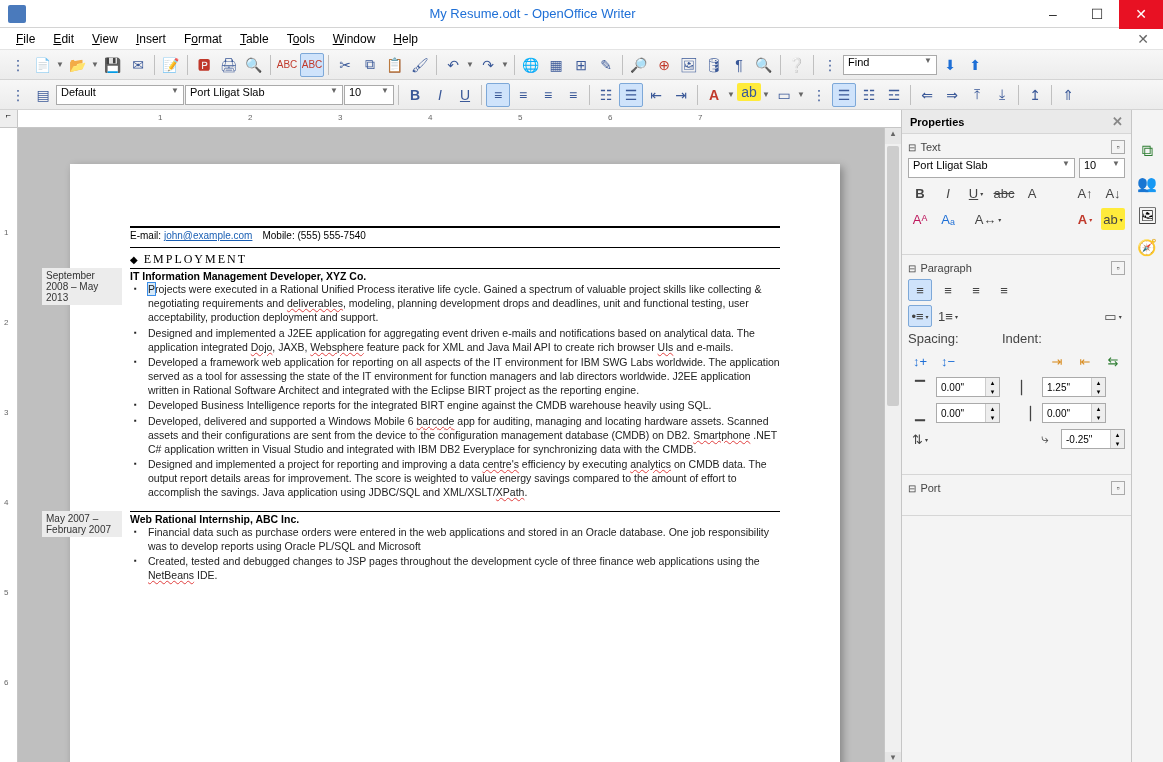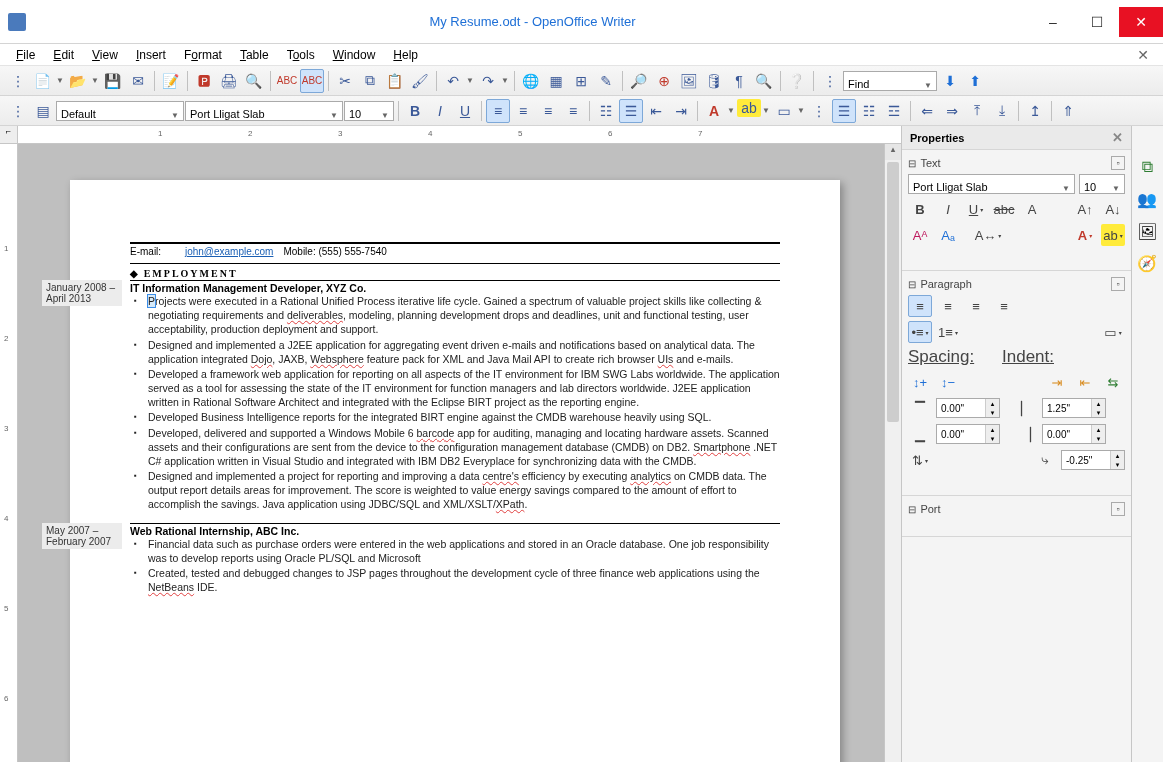--- a/index.html
+++ b/index.html
@@ -1,38 +1,38 @@
 <!DOCTYPE html>
 <html><head>
 <meta charset="utf-8">
 <style>
 * { box-sizing: border-box; margin: 0; padding: 0; font-family: "Segoe UI", Tahoma, sans-serif; }
 body { width: 1163px; height: 762px; overflow: hidden; background: #fff; font-size: 12px; }
 
 
-.titlebar { height: 44px; background: #fff; display: flex; align-items: center; border-bottom: 1px solid #d4d4d4; }
+.titlebar { height: 28px; background: #fff; display: flex; align-items: center; border-bottom: 1px solid #d4d4d4; }
 .titlebar .app-icon { width: 18px; height: 18px; margin: 0 8px; background: #4a7abc; border-radius: 2px; }
 .titlebar .title { flex: 1; text-align: center; color: #1e6fd6; font-size: 13px; }
 .titlebar .winbtn { width: 44px; height: 30px; display: flex; align-items: center; justify-content: center; font-size: 14px; color: #333; }
 .titlebar .close { background: #e81123; color: #fff; }
 
 
 .menubar { height: 22px; display: flex; align-items: center; padding: 0 8px; gap: 2px; border-bottom: 1px solid #e4e4e4; }
 .menubar .mitem { padding: 2px 8px; cursor: default; }
 .menubar .mitem u { text-decoration: underline; }
 .menubar .closex { margin-left: auto; font-size: 14px; color: #666; padding: 0 6px; }
 
 
 .tbar { height: 30px; background: linear-gradient(#f7f7f7, #ececec); display: flex; align-items: center; padding: 0 6px; gap: 1px; border-bottom: 1px solid #d4d4d4; }
 .tbtn { width: 24px; height: 24px; display: flex; align-items: center; justify-content: center; border-radius: 2px; font-size: 14px; color: #3b5998; }
 .tbtn.active { background: #cfe3fb; border: 1px solid #7da8d8; }
 .tsep { width: 1px; height: 20px; background: #c0c0c0; margin: 0 3px; }
 .tdrop { display: inline-flex; }
 .tdrop .arr { width: 10px; height: 24px; display: flex; align-items: center; justify-content: center; font-size: 8px; color: #666; }
-.combo { height: 20px; border: 1px solid #aaa; background: #fff; font-size: 11px; padding: 0 4px; display: flex; align-items: flex-end; justify-content: space-between; }
+.combo { height: 20px; border: 1px solid #aaa; background: #fff; font-size: 11px; padding: 0 4px; display: flex; align-items: flex-start; justify-content: space-between; }
 .combo .arr { font-size: 8px; color: #666; margin-left: 4px; }
 
 
 .main { display: flex; height: 658px; }
 
 
 .docarea { flex: 1; display: flex; flex-direction: column; background: #bfbfbf; position: relative; }
 .hruler { height: 18px; background: #f5f5f5; border-bottom: 1px solid #c6c6c6; display: flex; }
 .hruler .corner { width: 18px; border-right: 1px solid #c6c6c6; background: #eee; font-size: 9px; text-align: center; }
 .hruler .strip { flex: 1; background: #fff; position: relative; font-size: 8px; color: #666; }
@@ -40,22 +40,22 @@
 .docbody { flex: 1; display: flex; overflow: hidden; }
 .vruler { width: 18px; background: #fff; border-right: 1px solid #c6c6c6; position: relative; font-size: 8px; color: #666; }
 .vruler .t { position: absolute; left: 4px; }
 .canvas { flex: 1; overflow: auto; padding: 36px 0 0 52px; }
 .page { width: 770px; min-height: 900px; background: #fff; box-shadow: 3px 3px 8px rgba(0,0,0,0.3); padding: 62px 60px 20px 60px; position: relative; }
 .page-inner { border-top: 2px solid #000; border-bottom: 1px solid #000; }
 .resume-head { display: flex; justify-content: space-between; border-bottom: 1px solid #000; }
 .resume-name { font-size: 30px; font-weight: bold; font-family: "Arial Black", sans-serif; letter-spacing: -1px; }
 .resume-addr { text-align: right; font-size: 10px; font-family: Georgia, serif; line-height: 1.3; }
 .resume-contact { font-size: 10px; font-family: Georgia, serif; padding: 2px 0 6px; }
-.resume-contact a { color: #1a5fb4; text-decoration: underline; margin-left: 21px; }
-.sec-title { font-size: 10px; font-weight: bold; letter-spacing: 2px; font-family: Georgia, serif; padding: 4px 0 1px; display: flex; align-items: center; gap: 4px; }
+.resume-contact a { color: #1a5fb4; text-decoration: underline; }
+.sec-title { font-size: 12px; font-weight: normal; letter-spacing: 2px; font-family: Georgia, serif; padding: 4px 0 1px; display: flex; align-items: center; gap: 4px; }
 .sec-title::before { content: "◆"; font-size: 10px; }
 .job { display: flex; gap: 8px; font-family: Georgia, serif; }
 .job-date { width: 80px; flex-shrink: 0; font-size: 10px; background: #ececec; margin-left: -88px; padding: 2px 4px; height: fit-content; color: #333; }
 .job-body { flex: 1; }
 .job-title { font-size: 10.5px; font-weight: bold; border-top: 1px solid #000; padding-top: 1px; }
 .job ul { list-style: none; padding-left: 14px; }
 .job li { font-size: 10.5px; line-height: 1.35; position: relative; padding-left: 4px; margin-bottom: 1px; color: #222; }
 .job li::before { content: "▪"; position: absolute; left: -10px; font-size: 8px; top: 2px; }
 .redsq { text-decoration: underline wavy #e04040 1px; }
 .cursor-span { background: #d6e9f8; outline: 1px solid #3a8de8; }
@@ -74,21 +74,21 @@
 .sidebar .sectitle::before { content: "⊟"; font-size: 10px; }
 .sidebar .sectitle .more { margin-left: auto; width: 14px; height: 14px; border: 1px solid #aaa; font-size: 9px; text-align: center; line-height: 12px; }
 .sidebar .row { display: flex; gap: 4px; align-items: center; margin-bottom: 4px; }
 .sidebar .sbtn { width: 24px; height: 22px; display: flex; align-items: center; justify-content: center; border-radius: 2px; font-size: 13px; color: #444; }
 .sidebar .sbtn.active { background: #cfe3fb; border: 1px solid #7da8d8; }
 .sidebar .sbtn .ud { display: flex; flex-direction: column; font-size: 6px; margin-left: 2px; }
 .sidebar .spin { display: flex; border: 1px solid #aaa; background: #fff; height: 20px; }
 .sidebar .spin input { border: 0; width: 48px; font-size: 10px; padding: 0 4px; }
 .sidebar .spin .ud { width: 14px; display: flex; flex-direction: column; font-size: 7px; background: #eee; border-left: 1px solid #ccc; }
 .sidebar .spin .ud span { flex: 1; text-align: center; line-height: 9px; }
-.sidebar .lbl { color: #444; font-size: 17px; text-decoration: underline; }
+.sidebar .lbl { color: #444; font-size: 13px; }
 
 
 .sidetabs { width: 32px; background: #f4f4f4; border-left: 1px solid #c6c6c6; display: flex; flex-direction: column; align-items: center; gap: 6px; padding-top: 28px; }
 .sidetabs .stab { width: 26px; height: 26px; border-radius: 4px; display: flex; align-items: center; justify-content: center; font-size: 16px; }
 </style>
 </head>
 <body>
 
 <div class="titlebar">
   <div class="app-icon"></div>
@@ -262,21 +262,21 @@
         <div class="page">
           <div class="page-inner">
           <div class="resume-contact">
             <span>E-mail: </span><a>john@example.com</a>
             &nbsp;&nbsp;&nbsp;<span>Mobile: </span><span>(555) 555-7540</span>
           </div>
           </div>
           <div class="sec-title">EMPLOYMENT</div>
 
           <div class="job">
-            <div class="job-date">January 2008 – April 2013</div>
+            <div class="job-date">September 2008 – May 2013</div>
             <div class="job-body">
               <div class="job-title">IT Information Management Developer, XYZ Co.</div>
               <ul>
                 <li><span class="cursor-span">P</span>rojects were executed in a Rational Unified Process iterative life cycle. Gained a spectrum of valuable project skills like collecting &amp; negotiating requirements and <span class="redsq">deliverables</span>, modeling, planning development drops and deadlines, unit and functional testing, user acceptability, production deployment and support.</li>
                 <li>Designed and implemented a J2EE application for aggregating event driven e-mails and notifications based on analytical data. The application integrated <span class="redsq">Dojo</span>, JAXB, <span class="redsq">Websphere</span> feature pack for XML and Java Mail API to create rich browser <span class="redsq">UIs</span> and e-mails.</li>
                 <li>Developed a framework web application for reporting on all aspects of the IT environment for IBM SWG Labs worldwide. The application served as a tool for assessing the state of the IT environment for function managers and lab directors worldwide. J2EE application written in Rational Software Architect and integrated with the Eclipse BIRT project as the reporting engine.</li>
                 <li>Developed Business Intelligence reports for the integrated BIRT engine against the CMDB warehouse heavily using SQL.</li>
                 <li>Developed, delivered and supported a Windows Mobile 6 <span class="redsq">barcode</span> app for auditing, managing and locating hardware assets. Scanned assets and their configurations are sent from the device to the configuration management database (CMDB) on DB2. <span class="redsq">Smartphone</span> .NET C# application written in Visual Studio and integrated with IBM DB2 Everyplace for synchronizing data with the CMDB.</li>
                 <li>Designed and implemented a project for reporting and improving a data <span class="redsq">centre's</span> efficiency by executing <span class="redsq">analytics</span> on CMDB data. The output report details areas for improvement. The score is weighted to value energy savings compared to the amount of effort to accomplish the savings. Java application using JDBC/SQL and XML/XSLT/<span class="redsq">XPath</span>.</li>
               </ul>

